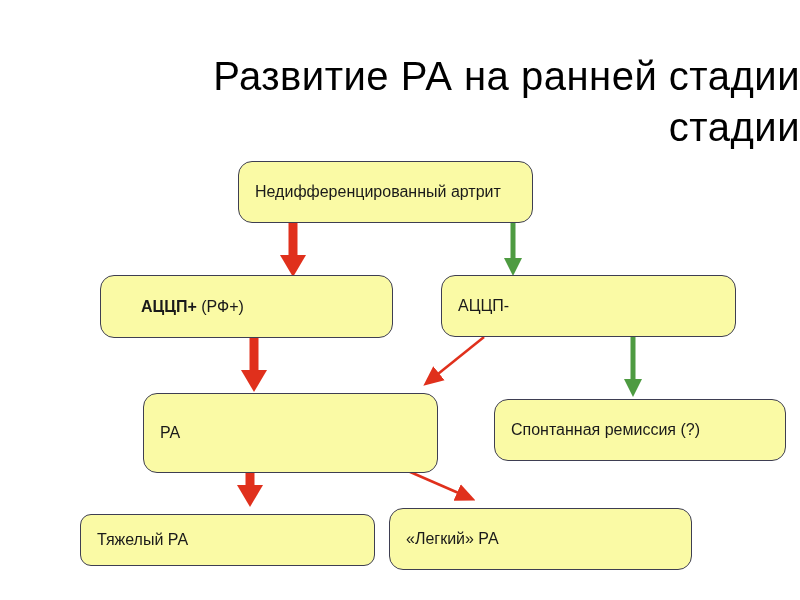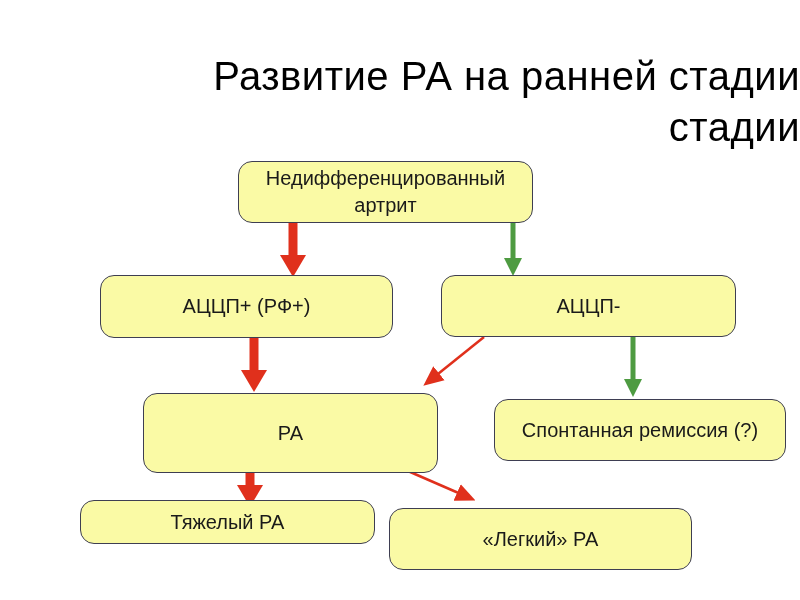--- a/index.html
+++ b/index.html
@@ -35,28 +35,27 @@
     height: 600px;
   }
   .node {
     position: absolute;
     box-sizing: border-box;
     background: var(--box-fill, #fafaa5);
     border: 1.4px solid var(--box-border, #3e3e52);
     border-radius: 14px;
     display: flex;
     align-items: center;
-    justify-content: center;
     text-align: center;
-    font-size: 20px;
+    font-size: 16px;
     line-height: 1.35;
     color: var(--text-color, #1a1a1a);
     padding: 6px 16px;
   }
-  .node .bold { font-weight: 400; }
+  .node .bold { font-weight: 700; margin-left: 24px; }
   .red-stroke   { stroke: var(--red-arrow, #e0301c); }
   .green-stroke { stroke: var(--green-arrow, #4e9b41); }
   .red-fill     { fill: var(--red-arrow, #e0301c); }
   .green-fill   { fill: var(--green-arrow, #4e9b41); }
 </style>
 </head>
 <body>
 
 <div class="canvas">
 
@@ -122,21 +121,21 @@
   </div>
 
   <div class="node" style="left:143px; top:393px; width:295px; height:80px;">
     <span>РА</span>
   </div>
 
   <div class="node" style="left:494px; top:399px; width:292px; height:62px;">
     <span>Спонтанная ремиссия (?)</span>
   </div>
 
-  <div class="node" style="left:80px; top:500px; width:295px; height:44px;">
+  <div class="node" style="left:80px; top:514px; width:295px; height:52px;border-radius:11px;">
     <span>Тяжелый РА</span>
   </div>
 
   <div class="node" style="left:389px; top:508px; width:303px; height:62px;">
     <span>«Легкий» РА</span>
   </div>
 
 </div>
 
 </body></html>

